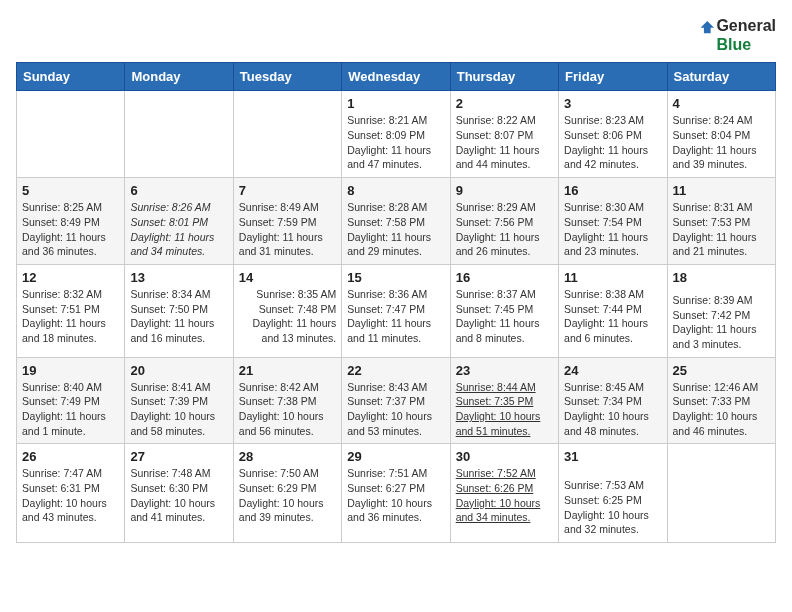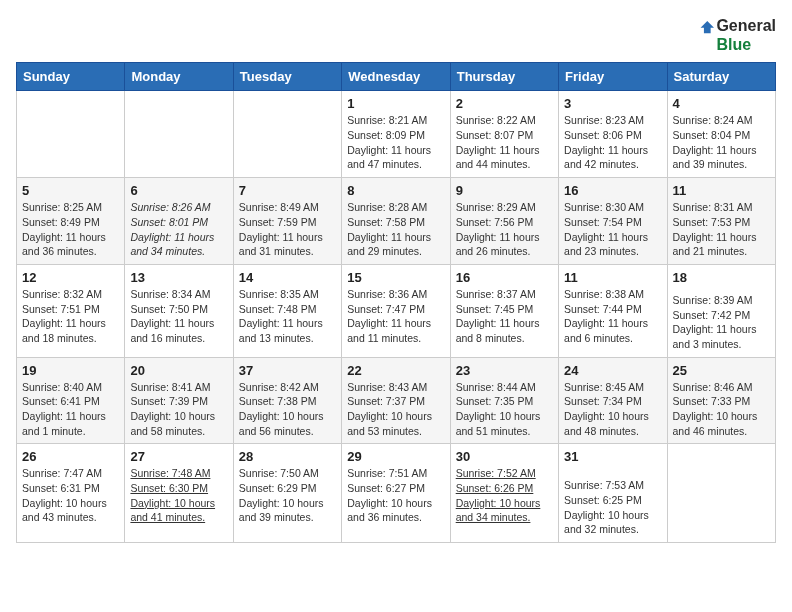--- a/index.html
+++ b/index.html
@@ -203,21 +203,21 @@
 Daylight: 11 hours and 18 minutes.</div>
         </td>
         <td>
           <div class="day-number">13</div>
           <div class="day-info" style="white-space: pre-line;">Sunrise: 8:34 AM
 Sunset: 7:50 PM
 Daylight: 11 hours and 16 minutes.</div>
         </td>
         <td>
           <div class="day-number">14</div>
-          <div class="day-info" style="white-space: pre-line;">Sunrise: 8:35 AM
+          <div class="day-info" style="white-space: pre-line; text-align: right;">Sunrise: 8:35 AM
 Sunset: 7:48 PM
 Daylight: 11 hours and 13 minutes.</div>
         </td>
         <td>
           <div class="day-number">15</div>
           <div class="day-info" style="white-space: pre-line;">Sunrise: 8:36 AM
 Sunset: 7:47 PM
 Daylight: 11 hours and 11 minutes.</div>
         </td>
         <td>
@@ -236,70 +236,70 @@
           <div class="day-number">18</div>
           <div class="day-info" style="white-space: pre-line; margin-top: 8px;">Sunrise: 8:39 AM
 Sunset: 7:42 PM
 Daylight: 11 hours and 3 minutes.</div>
         </td>
       </tr>
       <tr>
         <td>
           <div class="day-number">19</div>
           <div class="day-info" style="white-space: pre-line;">Sunrise: 8:40 AM
-Sunset: 6:41 PM
+Sunset: 7:49 PM
 Daylight: 11 hours and 1 minute.</div>
         </td>
         <td>
           <div class="day-number">20</div>
           <div class="day-info" style="white-space: pre-line;">Sunrise: 8:41 AM
 Sunset: 7:39 PM
 Daylight: 10 hours and 58 minutes.</div>
         </td>
         <td>
-          <div class="day-number">37</div>
+          <div class="day-number">21</div>
           <div class="day-info" style="white-space: pre-line;">Sunrise: 8:42 AM
 Sunset: 7:38 PM
 Daylight: 10 hours and 56 minutes.</div>
         </td>
         <td>
           <div class="day-number">22</div>
           <div class="day-info" style="white-space: pre-line;">Sunrise: 8:43 AM
 Sunset: 7:37 PM
 Daylight: 10 hours and 53 minutes.</div>
         </td>
         <td>
           <div class="day-number">23</div>
-          <div class="day-info" style="white-space: pre-line;">Sunrise: 8:44 AM
+          <div class="day-info" style="white-space: pre-line; text-decoration: underline;">Sunrise: 8:44 AM
 Sunset: 7:35 PM
 Daylight: 10 hours and 51 minutes.</div>
         </td>
         <td>
           <div class="day-number">24</div>
           <div class="day-info" style="white-space: pre-line;">Sunrise: 8:45 AM
 Sunset: 7:34 PM
 Daylight: 10 hours and 48 minutes.</div>
         </td>
         <td>
           <div class="day-number">25</div>
-          <div class="day-info" style="white-space: pre-line;">Sunrise: 8:46 AM
+          <div class="day-info" style="white-space: pre-line;">Sunrise: 12:46 AM
 Sunset: 7:33 PM
 Daylight: 10 hours and 46 minutes.</div>
         </td>
       </tr>
       <tr>
         <td>
           <div class="day-number">26</div>
           <div class="day-info" style="white-space: pre-line;">Sunrise: 7:47 AM
 Sunset: 6:31 PM
 Daylight: 10 hours and 43 minutes.</div>
         </td>
         <td>
           <div class="day-number">27</div>
-          <div class="day-info" style="white-space: pre-line; text-decoration: underline;">Sunrise: 7:48 AM
+          <div class="day-info" style="white-space: pre-line;">Sunrise: 7:48 AM
 Sunset: 6:30 PM
 Daylight: 10 hours and 41 minutes.</div>
         </td>
         <td>
           <div class="day-number">28</div>
           <div class="day-info" style="white-space: pre-line;">Sunrise: 7:50 AM
 Sunset: 6:29 PM
 Daylight: 10 hours and 39 minutes.</div>
         </td>
         <td>

